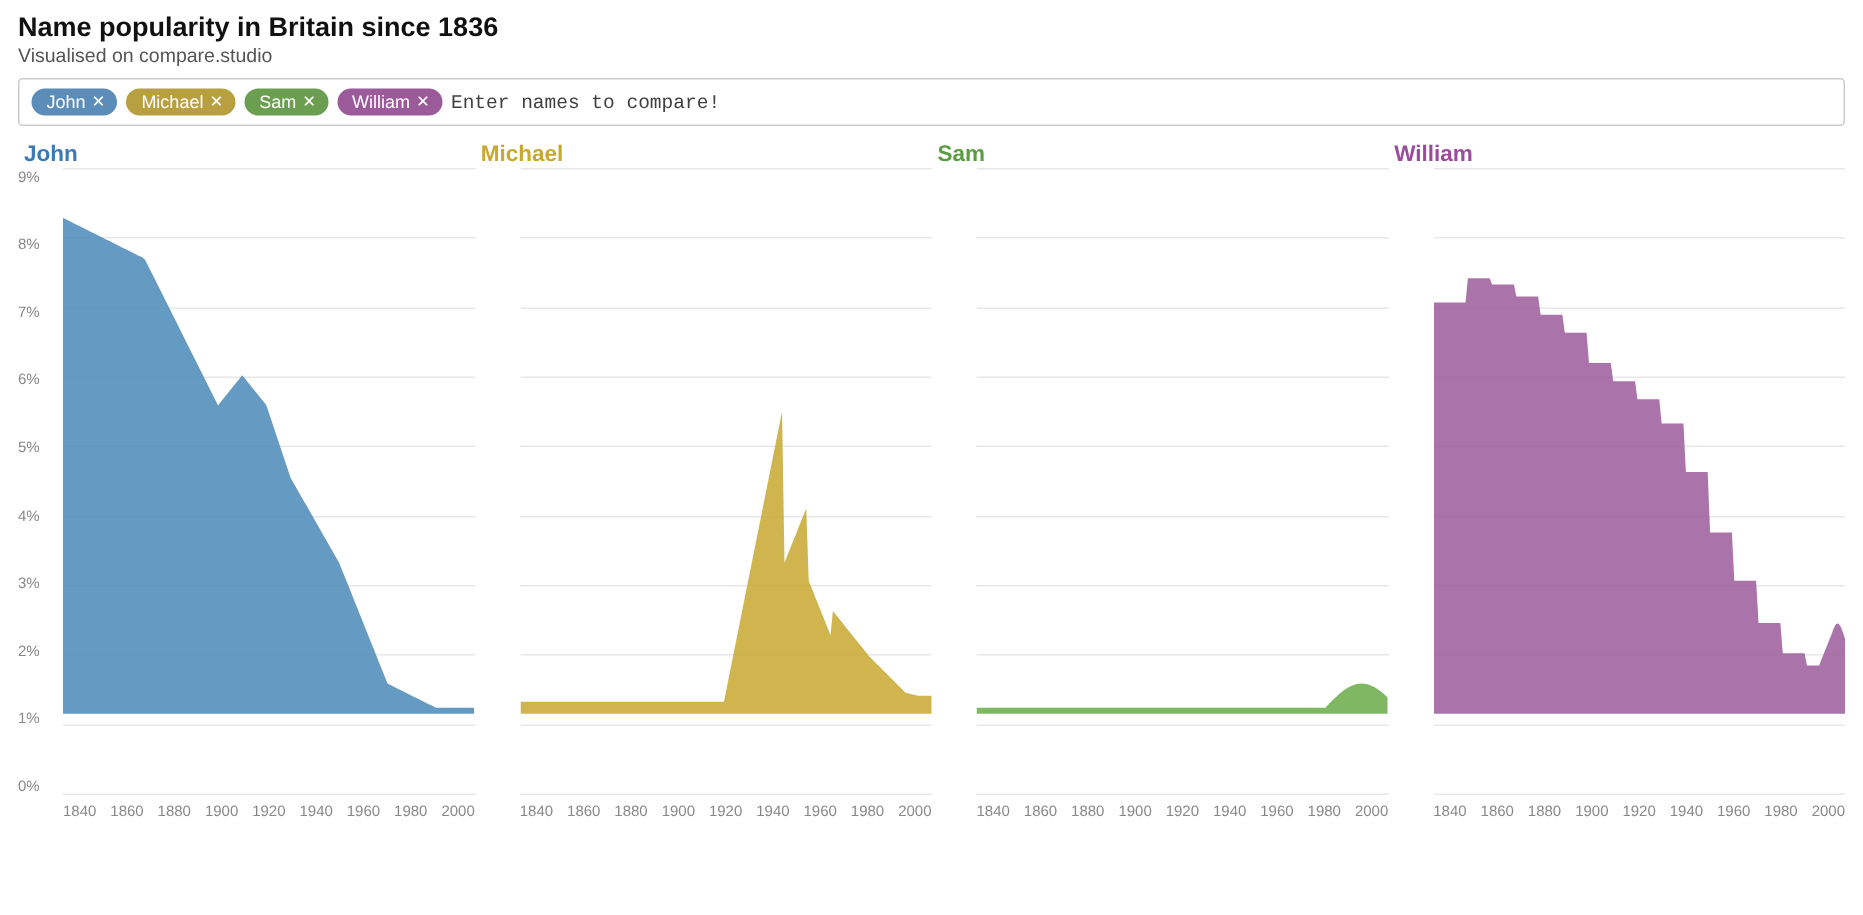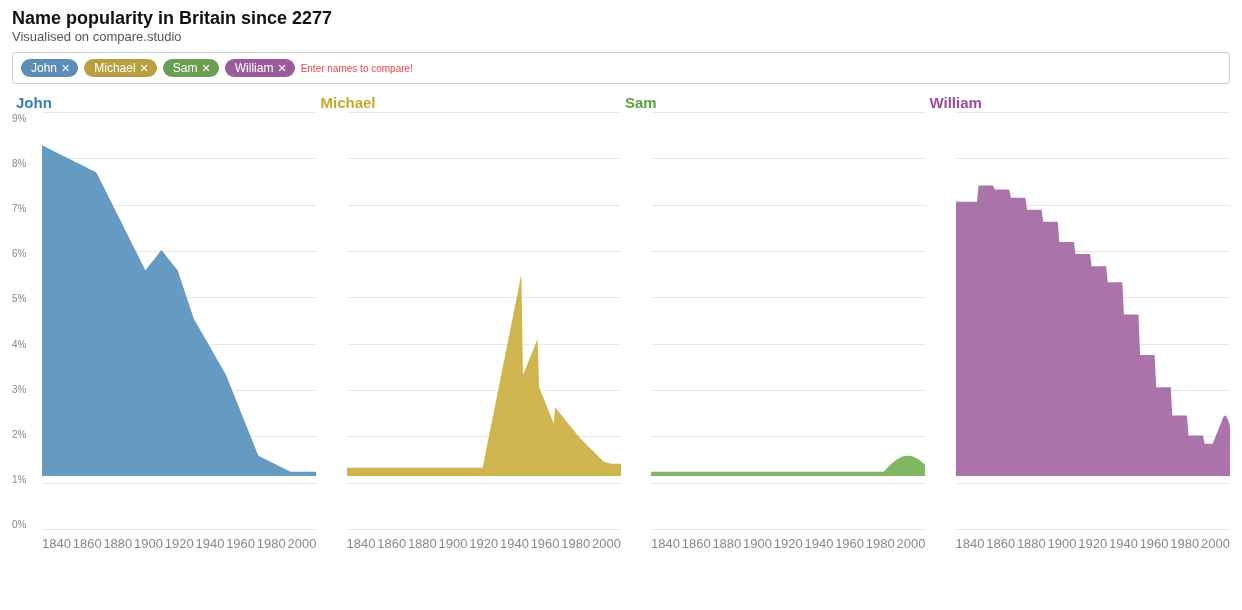--- a/index.html
+++ b/index.html
@@ -46,22 +46,23 @@
       font-size: 11px;
       cursor: pointer;
       color: #fff;
       line-height: 1;
     }
     .tag.john { background: #5b8db8; }
     .tag.michael { background: #b8a040; }
     .tag.sam { background: #6b9e50; }
     .tag.william { background: #9b5b9b; }
     #search-placeholder {
-      color: #ef4444;
-      font-size: 10px;
+      color: #404040;
+      font-size: 13px;
+      font-family: Liberation Mono, monospace;
     }
     #charts-container {
       display: flex;
       padding: 0 12px;
       gap: 0;
       height: 470px;
       align-items: flex-end;
     }
     .chart-panel {
       flex: 1;
@@ -119,32 +120,32 @@
       top: 0;
       bottom: 30px;
     }
     .x-axis-labels {
       position: absolute;
       bottom: 0;
       left: 30px;
       right: 0;
       display: flex;
       justify-content: space-between;
-      font-size: 13px;
+      font-size: 10px;
       color: #888;
       height: 28px;
       align-items: flex-start;
       padding-top: 4px;
     }
   </style>
 </head>
 <body>
 
 <div id="header">
-  <div id="title">Name popularity in Britain since 2277</div>
+  <div id="title">Name popularity in Britain since 1836</div>
   <div id="subtitle">Visualised on compare.studio</div>
 </div>
 
 <div id="search-bar">
 
   <span class="tag john">John <span class="tag-close">✕</span></span>
     <span class="tag michael">Michael <span class="tag-close">✕</span></span>
     <span class="tag sam">Sam <span class="tag-close">✕</span></span>
     <span class="tag william">William <span class="tag-close">✕</span></span>
     <span id="search-placeholder">Enter names to compare!</span>

